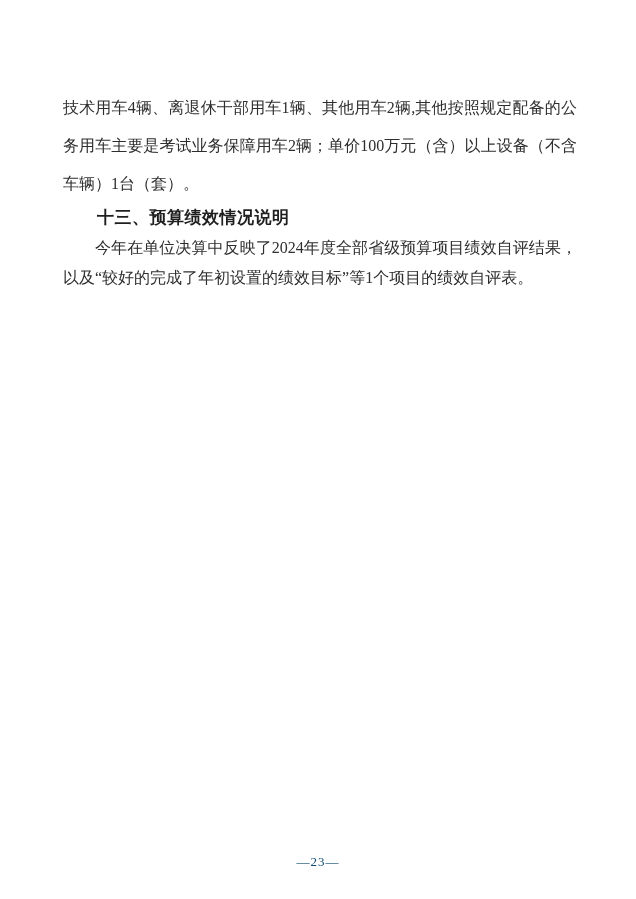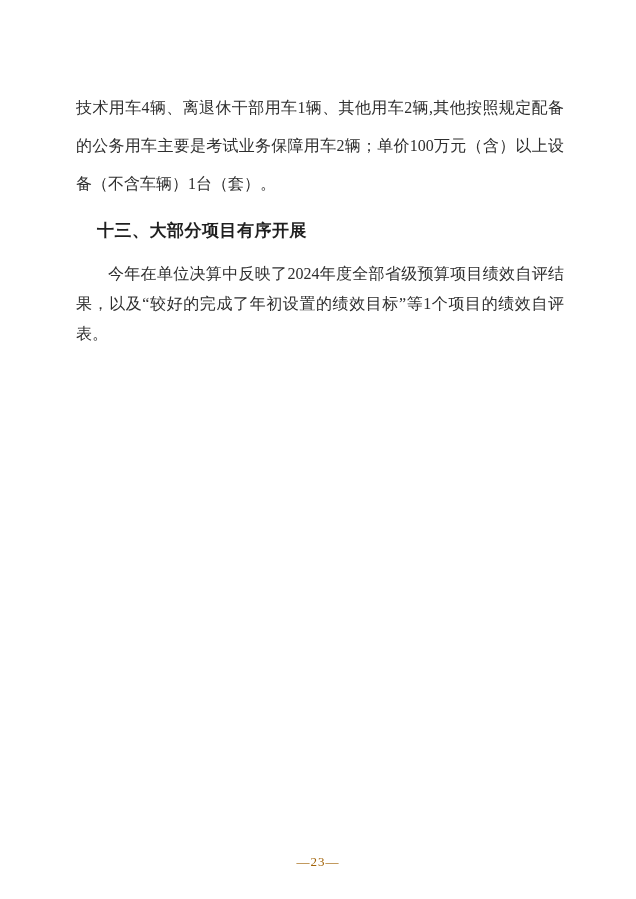--- a/index.html
+++ b/index.html
@@ -16,21 +16,21 @@
     color: #2e2e2e;
     font-family: "Liberation Serif", "DejaVu Serif", serif;
   }
   .content {
     position: absolute;
     left: 63px;
     top: 0;
     width: 514px;
   }
   .para {
-    margin: 13px;
+    margin: 0;
     font-size: 16px;
     text-align: justify;
     text-justify: inter-ideograph;
     word-break: break-all;
   }
   .cont {
     margin-top: 89px;
     line-height: 38px;
   }
   .heading {
@@ -52,33 +52,33 @@
   }
   .footer {
     position: absolute;
     left: 0;
     right: 0;
     top: 852px;
     text-align: center;
   }
   .page-number {
     font-size: 13px;
-    color: #a16207;
+    color: #0c4a6e;
     letter-spacing: 1px;
   }
 </style>
 </head>
 <body>
 
 <div class="page">
   <div class="content">
 
     <p class="para cont">技术用车4辆、离退休干部用车1辆、其他用车2辆,其他按照规定配备的公务用车主要是考试业务保障用车2辆；单价100万元（含）以上设备（不含车辆）1台（套）。</p>
 
-    <h2 class="heading">十三、大部分项目有序开展</h2>
+    <h2 class="heading">十三、预算绩效情况说明</h2>
 
 
 
     <p class="para body-para">今年在单位决算中反映了2024年度全部省级预算项目绩效自评结果，以及“较好的完成了年初设置的绩效目标”等1个项目的绩效自评表。</p>
 
 
   </div>
 
   <div class="footer">
     <span class="page-number">—23—</span>

